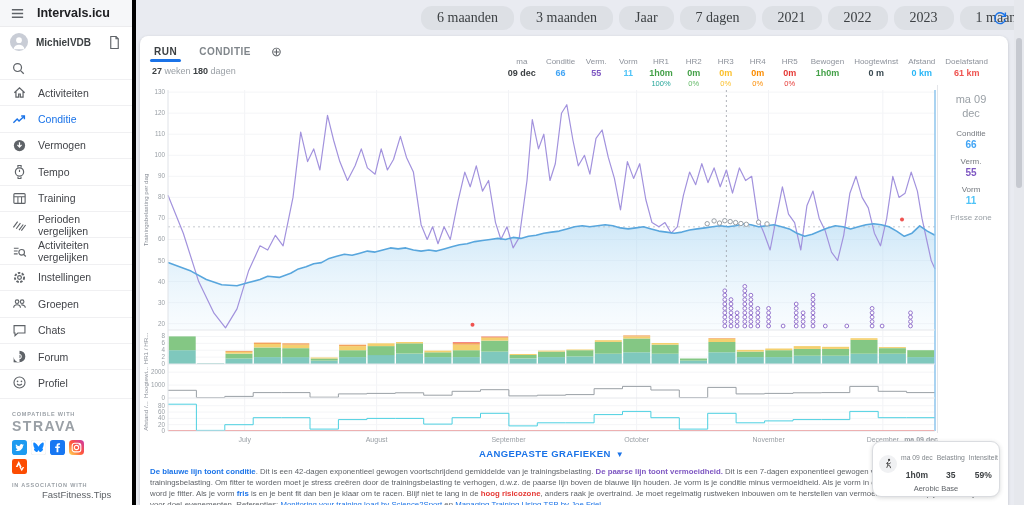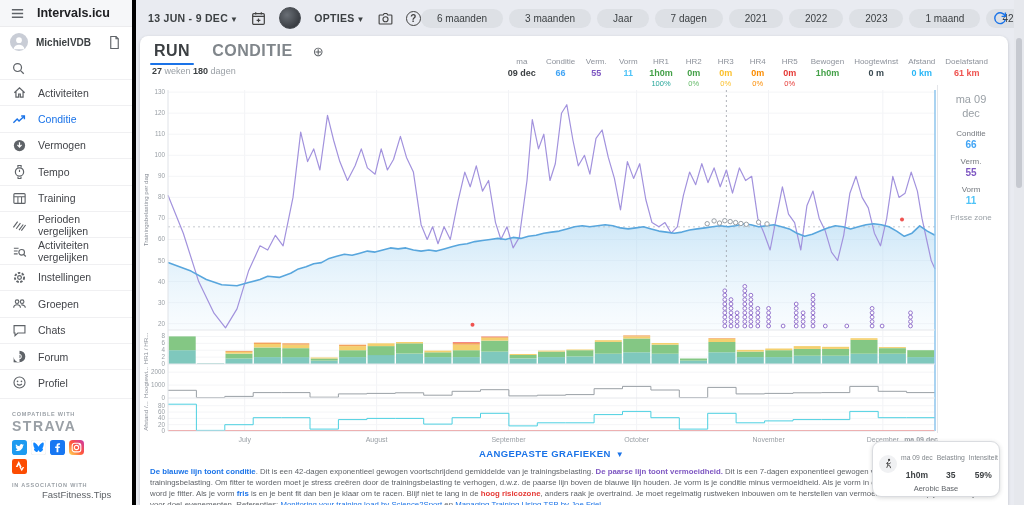--- a/index.html
+++ b/index.html
@@ -36,30 +36,30 @@
   .main { position:absolute; left:136px; top:0; right:0; height:505px; }
   .toolbar { position:relative; height:36px; }
   .tb-group { position:absolute; left:12px; top:0; height:36px; display:flex; align-items:center; gap:13px; }
   .tb-date, .tb-opties { font-size:10.5px; font-weight:bold; color:#3c4043; letter-spacing:.3px; cursor:pointer; }
   .caret { font-size:8px; color:#3c4043; margin-left:2px; }
   .tb-avatar { width:22px; height:22px; border-radius:50%;
     background:radial-gradient(circle at 35% 35%, #6a6f76, #26292e); border:1px solid #4a4e54; cursor:pointer;}
   .help-circle { width:15px; height:15px; border:1.3px solid #424242; border-radius:50%;
     font-size:10px; color:#424242; display:flex; align-items:center; justify-content:center; font-weight:bold; cursor:pointer;}
   .chips { position:absolute; left:285px; top:0; height:36px; display:flex; align-items:center; gap:6px; }
-  .chip { background:#dde0e5; border:none; border-radius:11px; padding:4px 16px; font-size:10px;
-    color:#3c4043; font-family:Liberation Sans, sans-serif; cursor:pointer; white-space:nowrap; }
+  .chip { background:#dde0e5; border:none; border-radius:11px; padding:4px 16px; font-size:14px;
+    color:#3c4043; font-family:Liberation Serif, serif; cursor:pointer; white-space:nowrap; }
   .tb-refresh { position:absolute; right:16px; top:10px; width:16px; height:16px; cursor:pointer; }
   .tb-refresh svg { width:16px; height:16px; }
 
   
   .card { position:absolute; left:4px; right:16px; top:36px; height:469px; background:#fff;
     border-radius:8px 8px 0 0; box-shadow:0 1px 3px rgba(60,64,67,.25); overflow:hidden; }
   .tabs { position:absolute; left:12px; top:4px; display:flex; align-items:center; gap:18px; height:22px; }
-  .tab { font-size:16px; font-weight:bold; letter-spacing:.5px; color:#80868b; padding:4px 2px; cursor:pointer; position:relative;}
+  .tab { font-size:10px; font-weight:bold; letter-spacing:.5px; color:#80868b; padding:4px 2px; cursor:pointer; position:relative;}
   .tab.active { color:#3c4043; }
   .tab.active::after { content:""; position:absolute; left:-2px; right:-2px; bottom:-1px; height:2.5px; background:#1a73e8; border-radius:2px;}
   .tab-add { font-size:13px; color:#5f6368; cursor:pointer; line-height:1; }
   .period { position:absolute; left:12px; top:30px; font-size:9px; color:#9aa0a6; }
   .period b { color:#3c4043; }
   .stats { position:absolute; right:20px; top:21px; display:flex; gap:10px; align-items:flex-start; }
   .stat { text-align:center; min-width:22px; }
   .stat .lb { font-size:8px; color:#8d929b; white-space:nowrap; }
   .stat .vl { font-size:9px; font-weight:bold; margin-top:2px; white-space:nowrap; }
   .stat .sb { font-size:7.5px; margin-top:1px; }
@@ -295,38 +295,20 @@
         </div>
       <div class="tiny-label">IN ASSOCIATION WITH</div>
       <div class="ff-tips">FastFitness.Tips</div>
 
     </div>
   </aside>
 
   <div class="main">
 
     <div class="toolbar">
-      <div class="tb-group">
-        <span class="tb-date"><span>13 JUN - 9 DEC</span><span class="caret">▼</span></span>
-        <span class="icon16">
-            <svg viewBox="0 0 16 16">
-              <rect x="1.8" y="2.8" width="12.4" height="11.4" rx="1.2" fill="none" stroke="#424242" stroke-width="1.3"></rect>
-              <path d="M1.8 5.8h12.4M5 1.2v2.6M11 1.2v2.6M8 8v4M6 10h4" stroke="#424242" stroke-width="1.3" fill="none"></path>
-            </svg>
-          </span>
-        <span class="tb-avatar"></span>
-        <span class="tb-opties"><span>OPTIES</span><span class="caret">▼</span></span>
-        <span class="icon16">
-            <svg viewBox="0 0 16 16">
-              <path d="M5.6 4.2 6.6 2.6h2.8l1 1.6H14a.8.8 0 0 1 .8.8v8a.8.8 0 0 1-.8.8H2a.8.8 0 0 1-.8-.8v-8a.8.8 0 0 1 .8-.8z" fill="none" stroke="#424242" stroke-width="1.2"></path>
-              <circle cx="8" cy="8.8" r="2.7" fill="none" stroke="#424242" stroke-width="1.2"></circle>
-            </svg>
-          </span>
-        <span class="help-circle">?</span>
-      </div>
       <div class="chips" id="chips">
           <button class="chip">6 maanden</button>
           <button class="chip">3 maanden</button>
           <button class="chip">Jaar</button>
           <button class="chip">7 dagen</button>
           <button class="chip">2021</button>
           <button class="chip">2022</button>
           <button class="chip">2023</button>
           <button class="chip">1 maand</button>
           <button class="chip">42 dagen</button>

